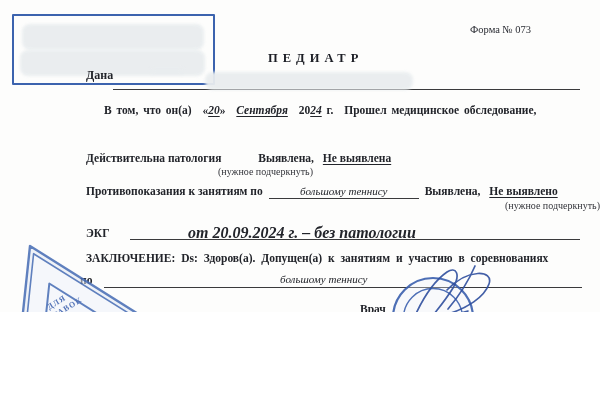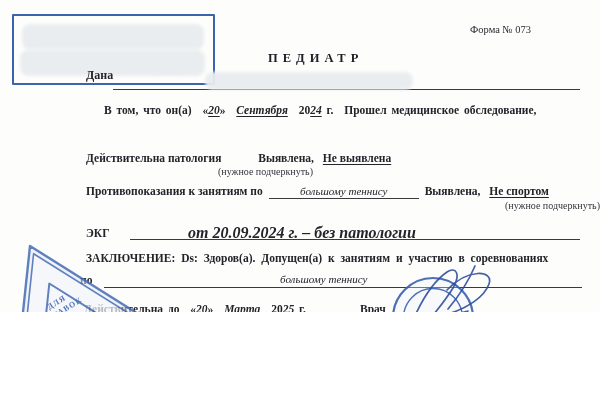--- a/index.html
+++ b/index.html
@@ -56,41 +56,34 @@
 
   <div class="t" style="left:86px;top:151px;">
     <span>Действительна патология</span>
     <span class="gap8">Выявлена,</span>
     <span class="u gap6">Не выявлена</span>
   </div>
   <div class="hint" style="left:218px;top:166px;">(нужное подчеркнуть)</div>
 
   <div class="t" style="left:86px;top:184px;">
     <span>Противопоказания к занятиям по</span><span class="sport-slot">большому теннису</span><span>Выявлена,</span>
-    <span class="u gap6">Не спортом</span>
+    <span class="u gap6">Не выявлено</span>
   </div>
   <div class="hint" style="left:505px;top:200px;">(нужное подчеркнуть)</div>
 
   <span class="t" style="left:86px;top:226px;">ЭКГ</span>
   <div class="fill-line" style="left:130px;top:239px;width:450px;"></div>
   <span class="t hand" style="left:188px;top:226px;font-size:16px;">от 20.09.2024 г. – без патологии</span>
 
   <div class="t ws3" style="left:86px;top:251px;">ЗАКЛЮЧЕНИЕ: Ds: Здоров(а). Допущен(а) к занятиям и участию в соревнованиях</div>
 
   <span class="t" style="left:80px;top:273px;">по</span>
   <div class="fill-line" style="left:104px;top:287px;width:478px;"></div>
   <span class="t hand-light" style="left:280px;top:272px;font-size:11px;">большому теннису</span>
 
-  <div class="t ws2" style="left:84px;top:302px;">
-    <span>Действительна до</span>
-    <span class="gap6">«</span><span class="hand u">20</span><span>»</span>
-    <span class="hand u gap6">Марта</span>
-    <span class="gap6">20</span><span class="hand u">25</span>
-    <span>г.</span>
-  </div>
   <span class="t" style="left:360px;top:302px;">Врач</span>
   <div class="fill-line" style="left:392px;top:317px;width:198px;"></div>
 
   <span class="t" style="left:95px;top:351px;font-size:10px;font-style:italic;">М.П.</span>
 
   <svg class="stamp-layer" viewBox="0 0 600 402" xmlns="http://www.w3.org/2000/svg">
 
     <g opacity="0.88">
       <polygon points="30,246 17,369 143,317" fill="rgba(226,233,243,0.60)" stroke="#4a6fb6" stroke-width="2.4" stroke-linejoin="round"></polygon>
       <polygon points="33.6,253.7 22.3,362 133.4,316.2" fill="rgba(250,251,253,0.55)" stroke="#4a6fb6" stroke-width="1.6" stroke-linejoin="round"></polygon>

